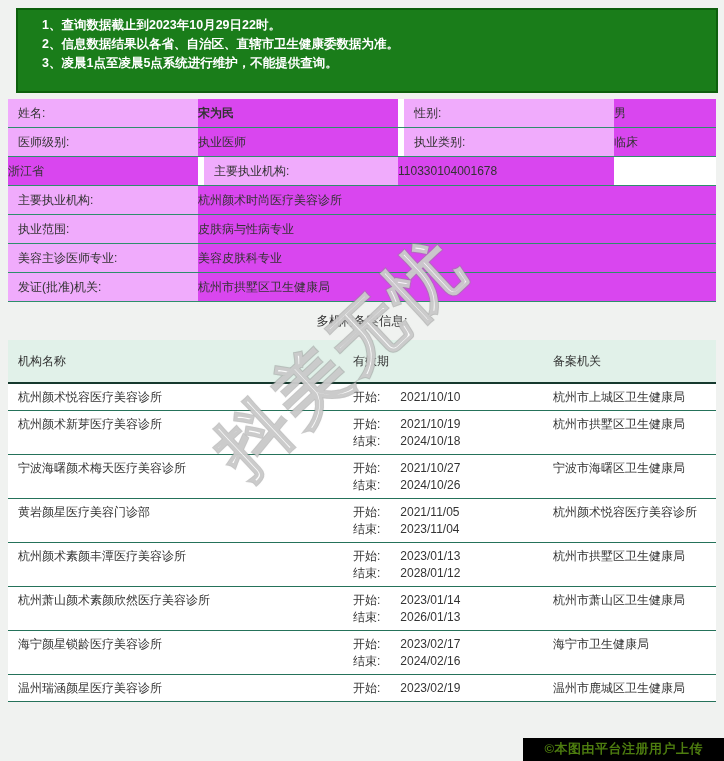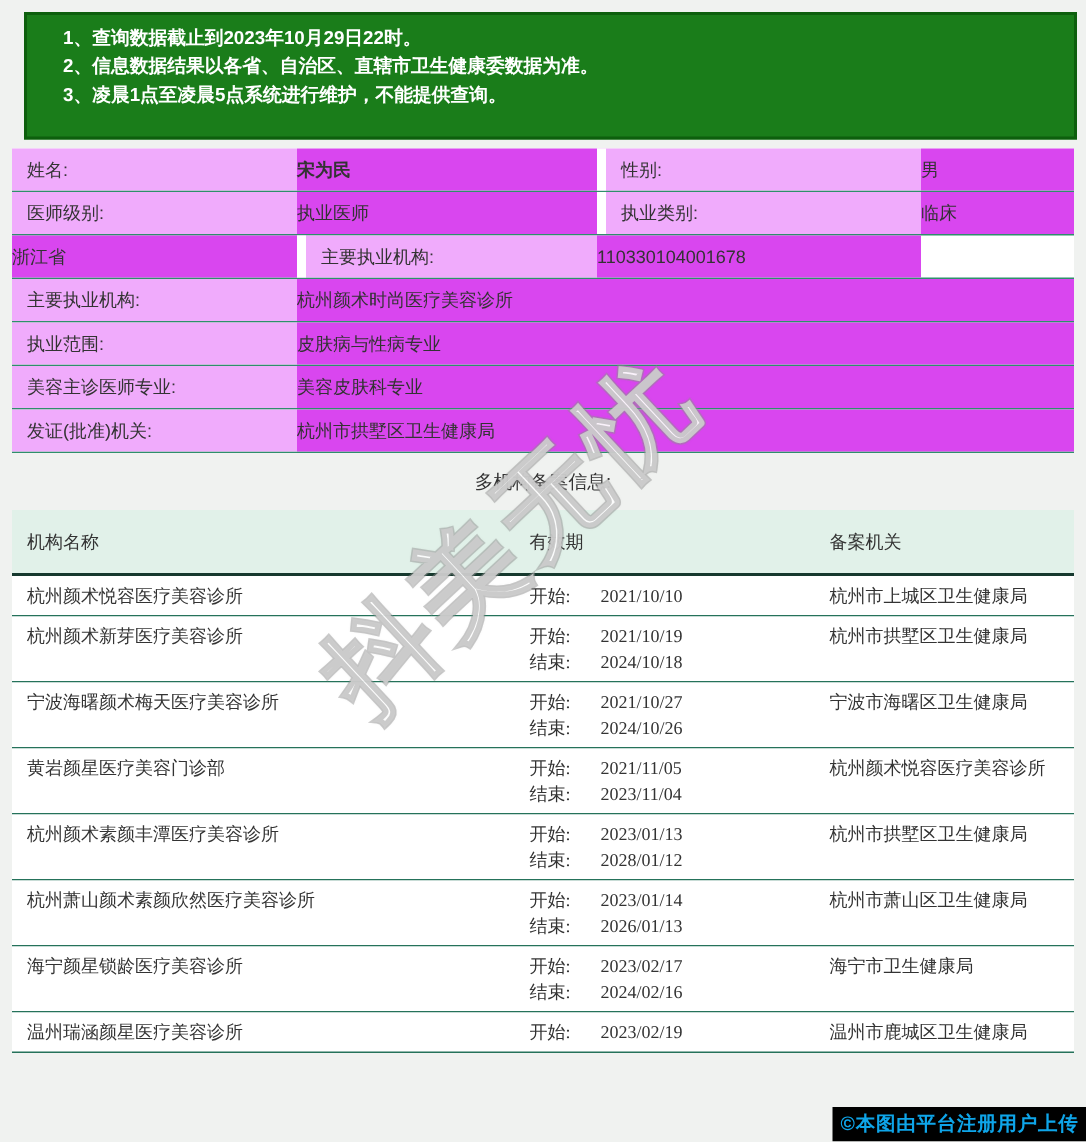--- a/index.html
+++ b/index.html
@@ -37,37 +37,37 @@
     display:grid; grid-template-columns:335px 200px 1fr;
     background:#e1f1e9; height:44px; align-items:center;
     border-bottom:2px solid #16392e; box-sizing:border-box;
   }
   .i-header > div { padding-left:10px; }
   .i-row {
     display:grid; grid-template-columns:335px 200px 1fr;
     border-bottom:1px solid #25725a; padding:5px 0 4px;
     line-height:17px; box-sizing:border-box; background:#fff;
   }
-  .i-row > div { padding-left:10px;font-family:Liberation Serif, serif; }
+  .i-row > div { padding-left:10px; }
   .validity span.pfx { margin-right:20px; }
   
   .watermark {
     position:absolute; left:196px; top:428px;
     transform:rotate(-43deg); transform-origin:0 0;
     font-size:72px; font-weight:bold; letter-spacing:5px; white-space:nowrap;
     color:rgba(255,255,255,0.92);
     -webkit-text-stroke:2px rgba(145,145,145,0.45);
     text-shadow:0 0 2px rgba(130,130,130,0.35);
     pointer-events:none; z-index:9;
   }
   
   .copyright {
     position:absolute; right:0; bottom:0; z-index:10;
-    background:#000; color:#0ea5e9; font-size:13px; font-weight:bold;
-    padding:2px 5px 3px; letter-spacing:0.5px;
+    background:#000; color:#4d7c0f; font-size:13px; font-weight:bold;
+    padding:2px 21px 3px; letter-spacing:0.5px;
   }
 </style>
 </head>
 <body>
 
 <div class="notice">
     <div>1、查询数据截止到2023年10月29日22时。</div>
     <div>2、信息数据结果以各省、自治区、直辖市卫生健康委数据为准。</div>
     <div>3、凌晨1点至凌晨5点系统进行维护，不能提供查询。</div>
   </div>

